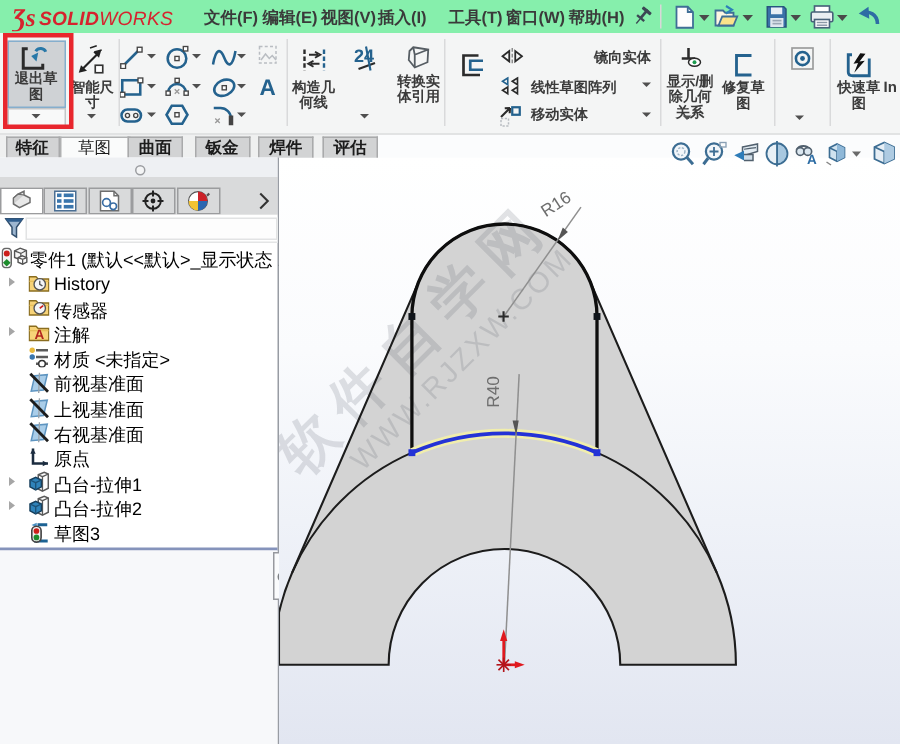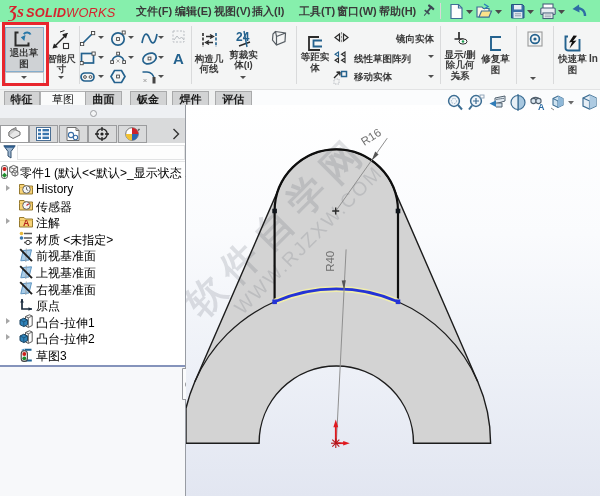--- a/index.html
+++ b/index.html
@@ -193,33 +193,32 @@
       <path d="M 6 4.5 L 12 4.5 M 10 2.5 L 13.5 4.5 L 10 6.5" fill="none" stroke="#2b2b2b" stroke-width="1.3"></path>
       <path d="M 13 10.5 L 7 10.5 M 9 8.5 L 5.5 10.5 L 9 12.5" fill="none" stroke="#2b2b2b" stroke-width="1.3"></path>
     </svg>
     <div class="rlabel" style="left:159px;top:31.5px;width:100px">构造几<br>何线</div>
 
     <svg class="abs" style="left:236px;top:7px" width="17" height="19" viewBox="0 0 17 19">
       <text x="0" y="12" font-size="12" font-weight="bold" fill="#24628e" font-family="'Liberation Sans',sans-serif">24</text>
       <line x1="3" y1="17" x2="14" y2="13" stroke="#2b2b2b" stroke-width="1.4"></line>
       <line x1="8" y1="2" x2="11" y2="18" stroke="#24628e" stroke-width="1.4"></line>
     </svg>
-    <div class="rlabel" style="left:193.5px;top:27.5px;width:100px">剪裁实<br>体(I)</div>
     <div class="caret" style="left:240px;top:54px"></div>
 
     <svg class="abs" style="left:271px;top:8px" width="17" height="17" viewBox="0 0 17 17">
       <path d="M 4.5 1.5 L 14.5 3 L 14 11.5 L 5.5 15 L 1.5 10 L 2 4 Z M 4.5 1.5 L 5.5 6.5 L 5.5 15 M 5.5 6.5 L 14.5 3" fill="none" stroke="#565d63" stroke-width="1.2"></path>
     </svg>
+    <div class="rlabel" style="left:229px;top:27.5px;width:100px">转换实<br>体引用</div>
     <div class="rdiv" style="left:296px"></div>
 
     <svg class="abs" style="left:305px;top:13px" width="19" height="18" viewBox="0 0 19 18">
       <path d="M 14 2 H 4 V 15 H 15" fill="none" stroke="#2b2b2b" stroke-width="1.8"></path>
       <path d="M 17 5.5 H 8.5 V 11.5 H 17" fill="none" stroke="#24628e" stroke-width="1.8"></path>
     </svg>
-    <div class="rlabel" style="left:265px;top:30px;width:100px">等距实<br>体</div>
 
     <svg class="abs" style="left:334px;top:10px" width="15" height="11" viewBox="0 0 15 11">
       <line x1="7.5" y1="0" x2="7.5" y2="11" stroke="#8c8c8c" stroke-width="1" stroke-dasharray="2.5 1.3"></line>
       <path d="M 5.5 2 V 9 L 1 5.5 Z" fill="none" stroke="#2b2b2b" stroke-width="1.2"></path>
       <path d="M 9.5 2 V 9 L 14 5.5 Z" fill="none" stroke="#2b2b2b" stroke-width="1.2"></path>
     </svg>
     <div class="rlabel" style="left:354px;top:11.5px;width:80px;text-align:right">镜向实体</div>
 
     <svg class="abs" style="left:334px;top:29px" width="15" height="13" viewBox="0 0 15 13">
       <path d="M 4.5 1 V 5.5 L 1 3.2 Z" fill="none" stroke="#24628e" stroke-width="1.1"></path>

